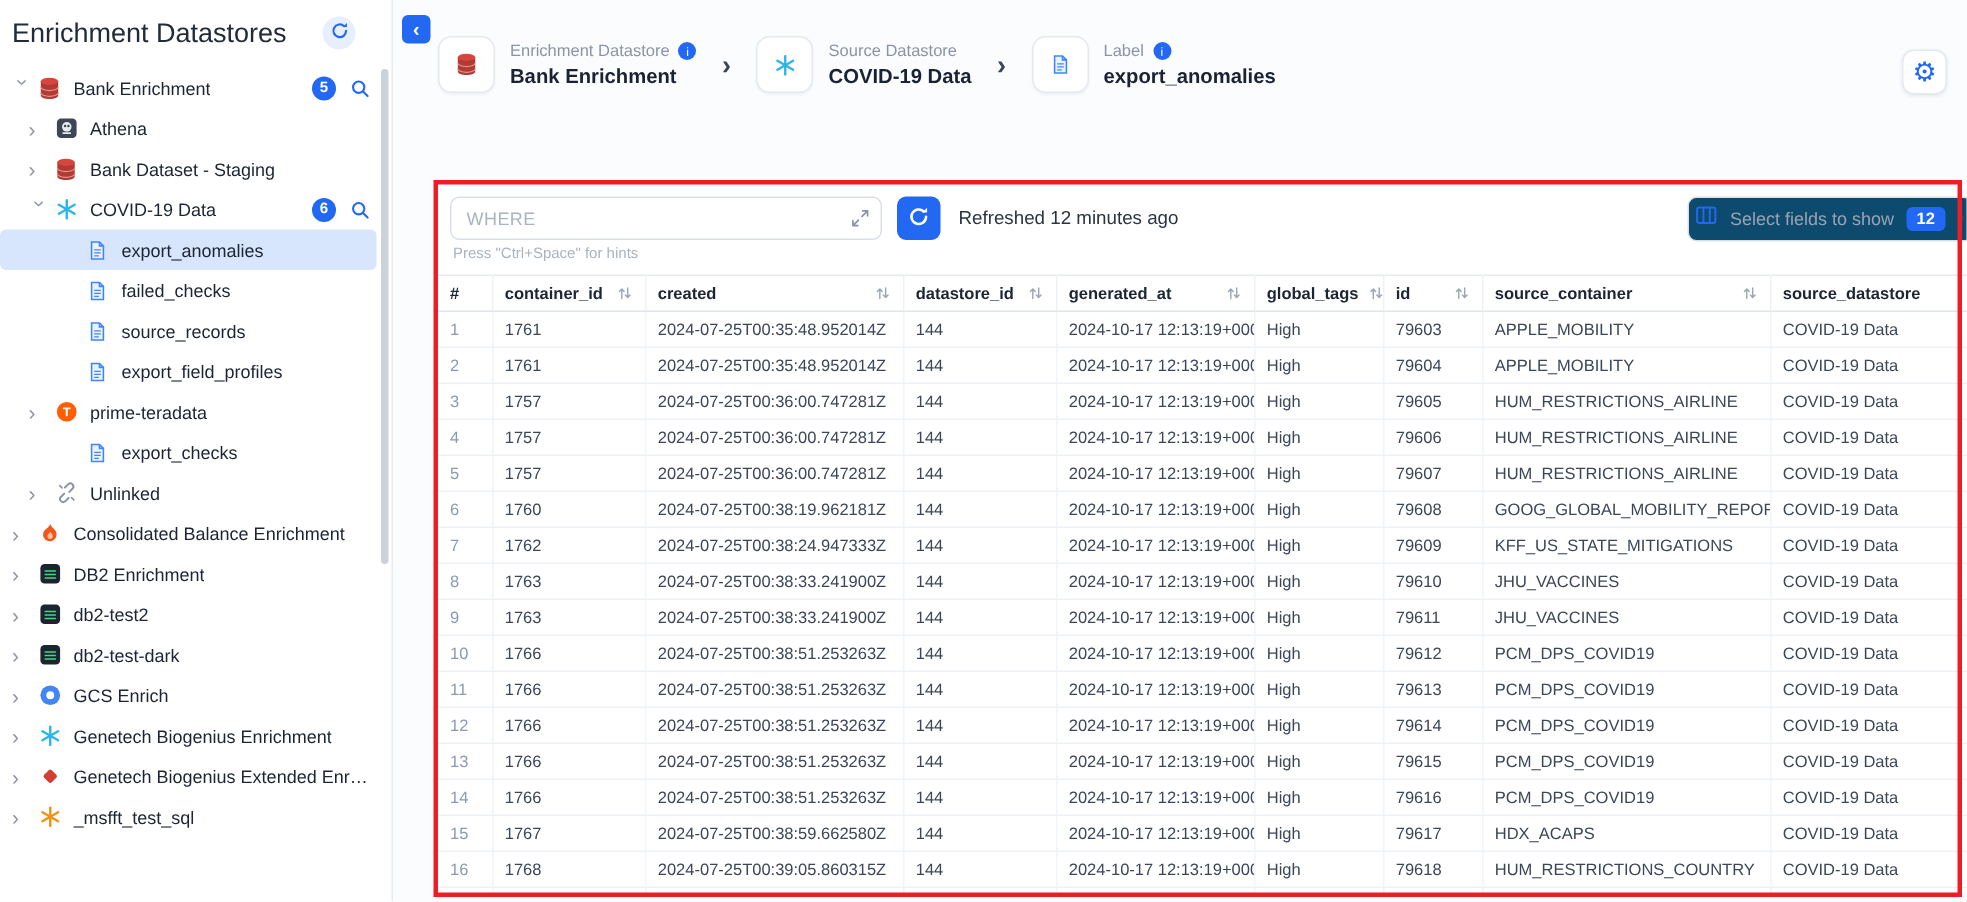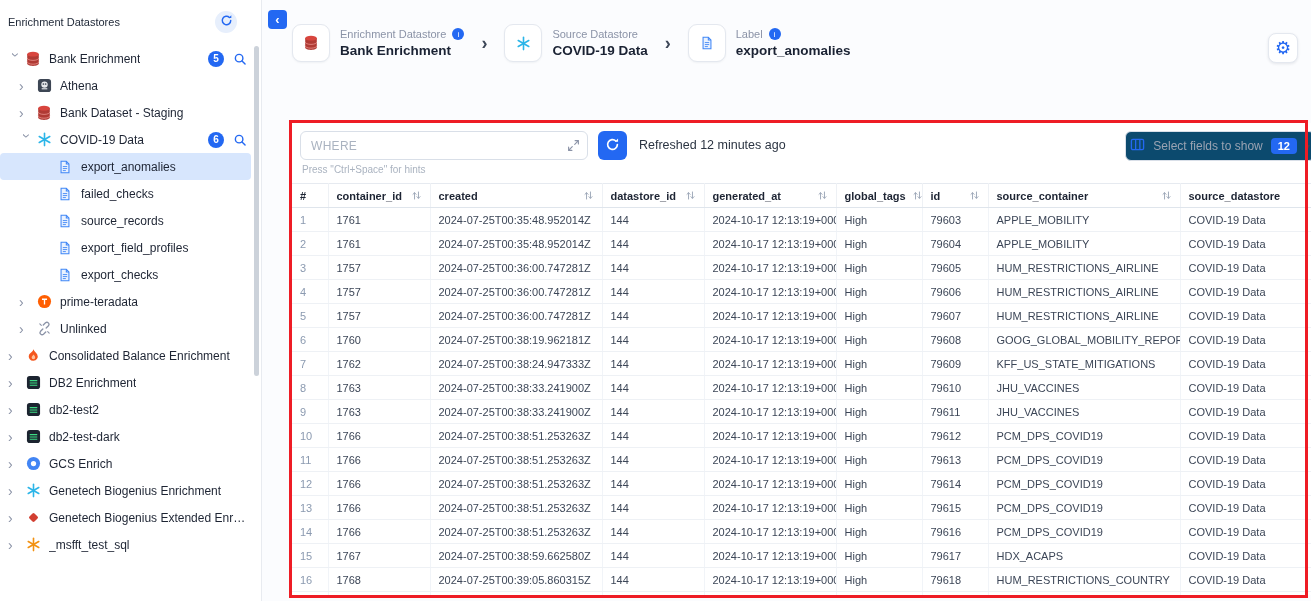--- a/index.html
+++ b/index.html
@@ -3,21 +3,21 @@
 <meta charset="utf-8">
 <style>
   *{margin:0;padding:0;box-sizing:border-box}
   html,body{width:1311px;height:601px;overflow:hidden;background:#fbfcfe;
     font-family:"Liberation Sans",sans-serif;color:#1d2433}
   .app{position:relative;width:1311px;height:601px}
 
   
   .sidebar{position:absolute;left:0;top:0;width:262px;height:601px;background:#fff;border-right:1px solid #e8ebf0;overflow:hidden}
   .sidebar-header{display:flex;align-items:center;padding:11px 24px 8px 8px}
-  .sidebar-title{font-size:11px;color:#222b3a}
+  .sidebar-title{font-size:18px;color:#222b3a}
   .sidebar-refresh{margin-left:auto;width:22px;height:22px;border-radius:50%;background:#e7effc;border:none;display:flex;align-items:center;justify-content:center;cursor:pointer}
   .tree{padding-top:4px}
   .tree-item{display:flex;align-items:center;height:27px;font-size:12px;padding-right:14px;cursor:pointer;white-space:nowrap}
   .lvl0{padding-left:8px}.lvl1{padding-left:19px}.lvl2{padding-left:56px}
   .chevron{width:16px;color:#8b93a7;font-size:14px;line-height:1;display:inline-block;text-align:left;flex:0 0 16px}
   .chevron::before{content:"›"}
   .chevron.open{transform:rotate(90deg);transform-origin:45% 55%}
   .tree-icon{width:18px;height:16px;display:flex;align-items:center;justify-content:center;margin-right:7px;flex:0 0 18px}
   .tree-label{overflow:hidden;text-overflow:ellipsis}
   .tree-item.selected{background:#d7e6fd;border-radius:4px;margin-right:10px;padding-right:6px}
@@ -184,39 +184,39 @@
         <div class="tree-item lvl2">
           <span class="tree-icon">
             <svg viewBox="0 0 16 16" width="14" height="14">
               <path d="M3.5 1.5h6l3 3v10h-9z" fill="#eaf2fe" stroke="#3f86f6" stroke-width="1.2"></path>
               <path d="M9.5 1.5v3h3" fill="none" stroke="#3f86f6" stroke-width="1.2"></path>
               <path d="M5.5 7.5h5M5.5 9.8h5M5.5 12.1h3.5" stroke="#3f86f6" stroke-width="1"></path>
             </svg>
           </span>
           <span class="tree-label">export_field_profiles</span>
         </div>
+        <div class="tree-item lvl1">
+          <span class="chevron"></span>
+          <span class="tree-icon">
+            <svg viewBox="0 0 16 16" width="15" height="15">
+              <circle cx="8" cy="8" r="7" fill="#ff5f02"></circle>
+              <path d="M5.3 5.6h5.4M8 5.6v5.6" stroke="#fff" stroke-width="1.4" fill="none"></path>
+            </svg>
+          </span>
+          <span class="tree-label">prime-teradata</span>
+        </div>
         <div class="tree-item lvl2">
           <span class="tree-icon">
             <svg viewBox="0 0 16 16" width="14" height="14">
               <path d="M3.5 1.5h6l3 3v10h-9z" fill="#eaf2fe" stroke="#3f86f6" stroke-width="1.2"></path>
               <path d="M9.5 1.5v3h3" fill="none" stroke="#3f86f6" stroke-width="1.2"></path>
               <path d="M5.5 7.5h5M5.5 9.8h5M5.5 12.1h3.5" stroke="#3f86f6" stroke-width="1"></path>
             </svg>
           </span>
           <span class="tree-label">export_checks</span>
-        </div>
-        <div class="tree-item lvl1">
-          <span class="chevron"></span>
-          <span class="tree-icon">
-            <svg viewBox="0 0 16 16" width="15" height="15">
-              <circle cx="8" cy="8" r="7" fill="#ff5f02"></circle>
-              <path d="M5.3 5.6h5.4M8 5.6v5.6" stroke="#fff" stroke-width="1.4" fill="none"></path>
-            </svg>
-          </span>
-          <span class="tree-label">prime-teradata</span>
         </div>
         <div class="tree-item lvl1">
           <span class="chevron"></span>
           <span class="tree-icon">
             <svg viewBox="0 0 16 16" width="15" height="15" fill="none" stroke="#8b93a7" stroke-width="1.4" stroke-linecap="round">
               <path d="M6.2 9.8l-2.4 2.4a2.2 2.2 0 0 0 3.1 3.1l2.4-2.4" transform="translate(0,-1.2)"></path>
               <path d="M9.8 6.2l2.4-2.4a2.2 2.2 0 0 0-3.1-3.1L6.7 3.1" transform="translate(0,1.2)"></path>
               <path d="M3 3l1.6 1.6M13 13l-1.6-1.6" stroke-width="1.2"></path>
             </svg>
           </span>

